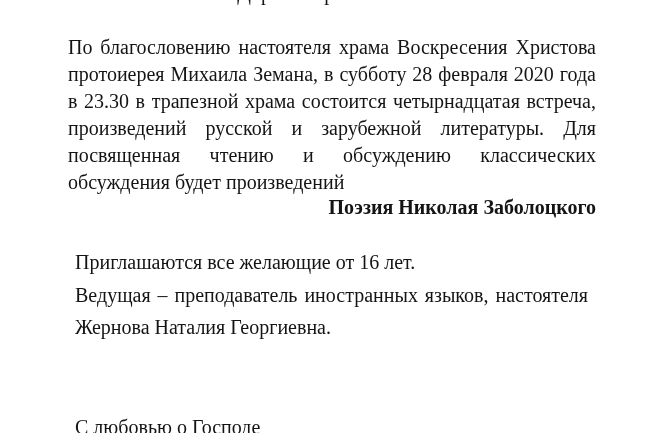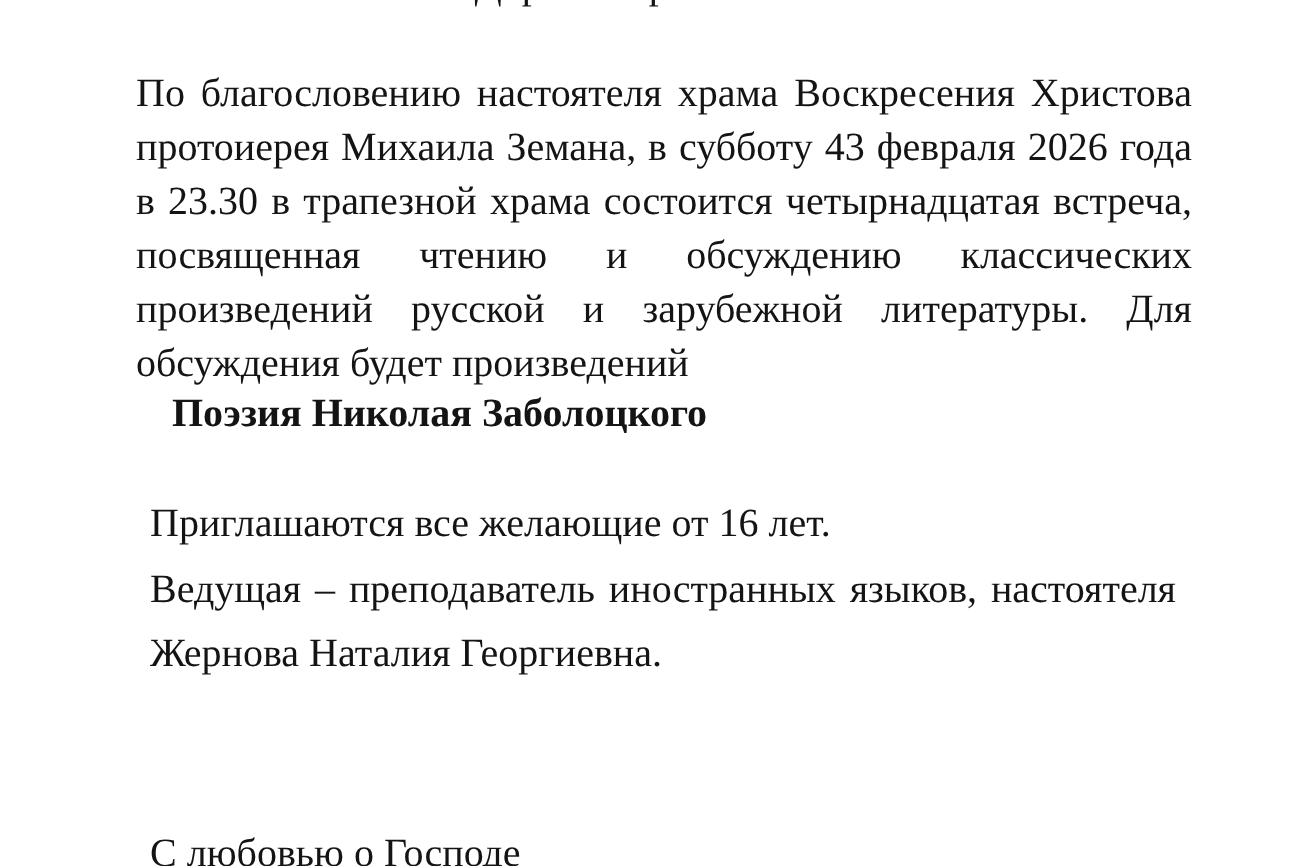--- a/index.html
+++ b/index.html
@@ -48,21 +48,21 @@
     text-align-last: left;
   }
   .heading {
     position: absolute;
     left: 68px; top: 194px;
     width: 528px;
     padding-left: 18px;
     font-size: 20px;
     line-height: 27px;
     font-weight: bold;
-    text-align: left;
+    text-align: right;
     white-space: nowrap;
   }
   .info-line {
     position: absolute;
     left: 75px;
     font-size: 20px;
     line-height: 27px;
     white-space: nowrap;
   }
   .info-1 { top: 249px; }
@@ -87,24 +87,24 @@
 <body>
 
 <div class="page">
 
   <div class="top-partial">
     <div class="inner">Дорогие прихожане!</div>
   </div>
 
   <div class="paragraph">
     <div class="pline">По благословению настоятеля храма Воскресения Христова</div>
-    <div class="pline">протоиерея Михаила  Земана, в субботу 43 февраля 2026 года</div>
+    <div class="pline">протоиерея Михаила  Земана, в субботу 28 февраля 2020 года</div>
     <div class="pline">в 23.30 в трапезной храма состоится четырнадцатая встреча,</div>
+    <div class="pline">произведений русской и зарубежной литературы. Для</div>
     <div class="pline">посвященная чтению и обсуждению классических</div>
-    <div class="pline">произведений русской и зарубежной литературы. Для</div>
     <div class="pline last">обсуждения будет произведений</div>
   </div>
 
   <div class="heading">Поэзия Николая Заболоцкого</div>
 
   <div class="info-line info-1">Приглашаются все желающие от 16 лет.</div>
   <div class="info-line info-2">Ведущая – преподаватель иностранных языков, настоятеля</div>
   <div class="info-line info-3">Жернова Наталия Георгиевна.</div>
 
   <div class="closing-partial">С любовью о Господе</div>

